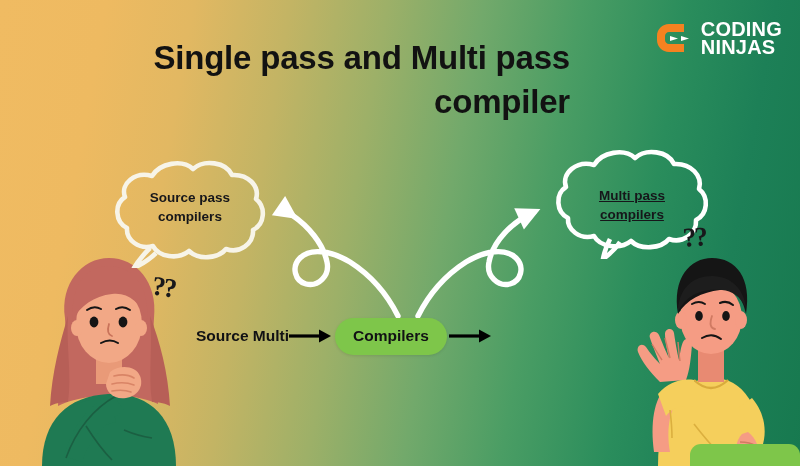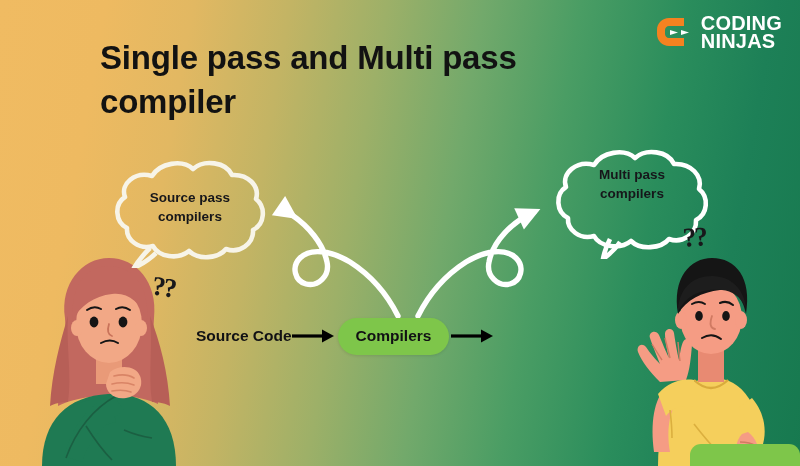--- a/index.html
+++ b/index.html
@@ -23,21 +23,21 @@
         #72a96b 55%,
         #4a9d64 66%,
         #2a8d5c 78%,
         #1d8057 88%,
         #17794f 100%);
   }
 
   
   #logo {
     position: absolute;
-    top: 12px;
+    top: 18px;
     right: 18px;
     display: flex;
     align-items: center;
     gap: 7px;
     justify-content: flex-end;
   }
   #logo .mark {
     position: relative;
     width: 40px;
     height: 40px;
@@ -54,21 +54,21 @@
     letter-spacing: 0.2px;
     font-family: "Liberation Sans", sans-serif;
   }
 
   
   #title {
     position: absolute;
     left: 100px;
     top: 36px;
     width: 470px;
-    text-align: left;
+    text-align: right;
     color: #121212;
     font-weight: 700;
     font-size: 33px;
     line-height: 1.32;
     letter-spacing: -0.2px;
     font-family: "Liberation Sans", sans-serif;
   }
 
   
   .bubble {
@@ -81,21 +81,21 @@
     text-align: center;
     color: #16161a;
     font-weight: 700;
     font-size: 13.5px;
     line-height: 1.42;
     font-family: "Liberation Sans", sans-serif;
   }
   #bubble-left  { left: 108px; top: 156px; width: 164px; height: 112px; }
   #bubble-left .label  { top: 32px; }
   #bubble-right { left: 548px; top: 145px; width: 168px; height: 114px; }
-  #bubble-right .label { top: 20px; }
+  #bubble-right .label { top: 41px; text-decoration: underline; }
 
   
   .qmarks {
     position: absolute;
     color: #18181b;
     font-weight: 700;
     font-size: 27px;
     font-family: "Liberation Serif", serif;
     letter-spacing: -2px;
   }
@@ -318,21 +318,21 @@
     <div class="label">
       <div>Multi pass</div>
       <div>compilers</div>
     </div>
   </div>
 
   <div class="qmarks" id="q-left">??</div>
   <div class="qmarks" id="q-right">??</div>
 
   <div id="flow">
-    <span class="flow-text">Source Code</span>
+    <span class="flow-text">Source Multi</span>
 
     <svg class="flow-arrow" width="44" height="16" viewBox="0 0 44 16" xmlns="http://www.w3.org/2000/svg">
       <path d="M0 8 H31" stroke="#000000" stroke-width="3.2"></path>
       <path d="M30 1.5 L42 8 L30 14.5 Z" fill="#000000"></path>
     </svg>
 
     <div id="compiler-box">
       <span class="flow-text">Compilers</span>
     </div>
 

